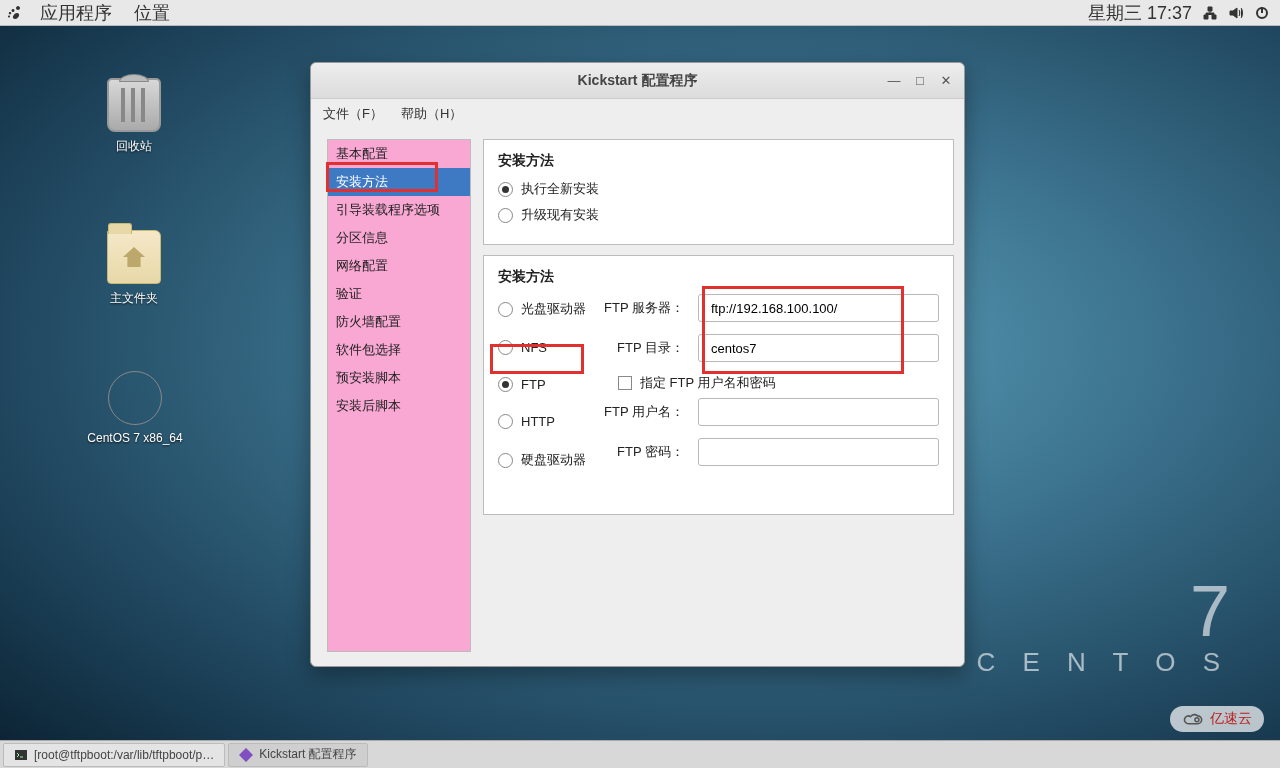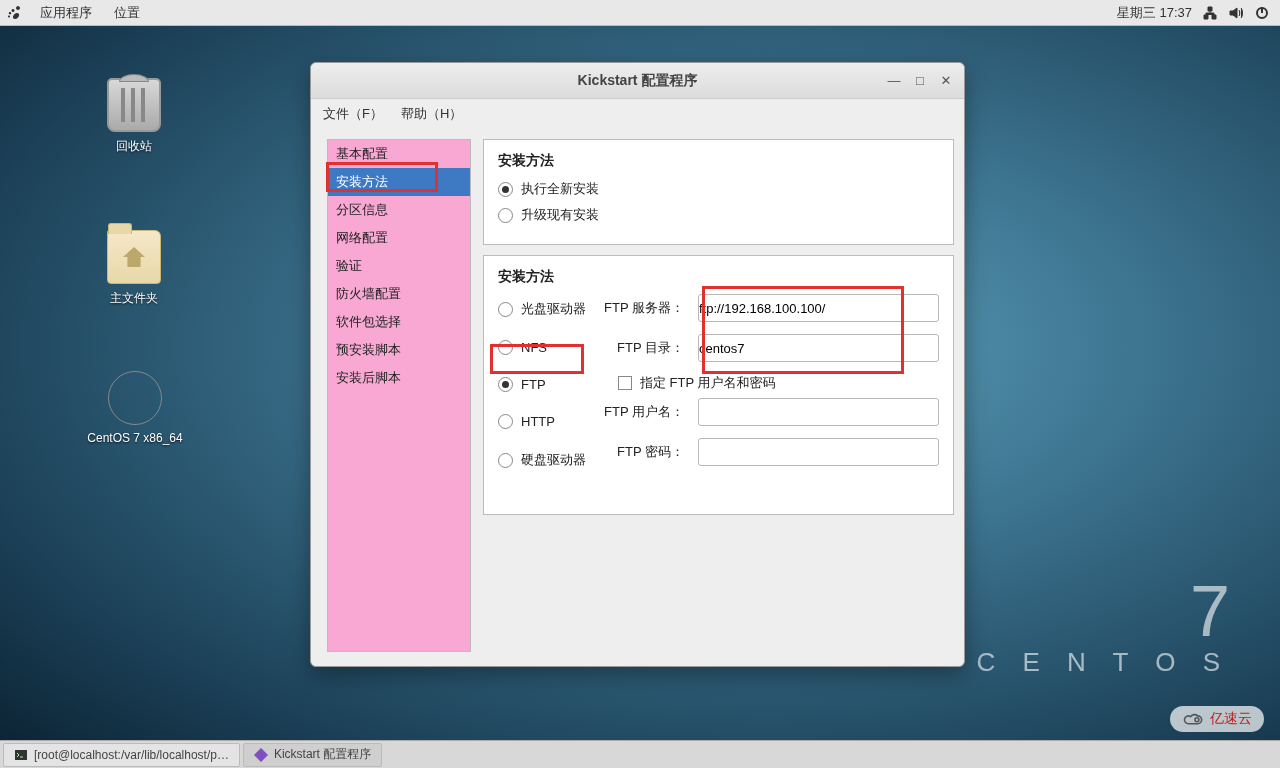--- a/index.html
+++ b/index.html
@@ -1,19 +1,19 @@
 <!DOCTYPE html>
 <html><head>
 <meta charset="utf-8">
 <style>
 * { box-sizing: border-box; margin: 0; padding: 0; font-family: "Microsoft YaHei", "WenQuanYi Micro Hei", sans-serif; }
 body { width: 1280px; height: 768px; overflow: hidden; position: relative; background: radial-gradient(ellipse at 60% 45%, #5a9fb8 0%, #3d7490 35%, #1c4158 75%, #0a2030 100%); }
 
 
-.top-panel { position: absolute; top: 0; left: 0; right: 0; height: 26px; background: #e8e8e8; border-bottom: 1px solid #bbb; display: flex; align-items: center; font-size: 13px; color: #333; }
+.top-panel { position: absolute; top: 0; left: 0; right: 0; height: 26px; background: #e8e8e8; border-bottom: 1px solid #bbb; display: flex; align-items: center; font-size: 18px; color: #333; }
 .top-panel .left { display: flex; align-items: center; padding-left: 6px; gap: 14px; }
 .top-panel .right { margin-left: auto; display: flex; align-items: center; gap: 10px; padding-right: 10px; }
 .top-panel .menu-item { cursor: pointer; padding: 2px 4px; }
 .top-panel .gnome-foot { width: 16px; height: 16px; display: inline-block; }
 .tray-icon { width: 16px; height: 16px; display: inline-block; }
 
 
 .desktop-icon { position: absolute; width: 100px; text-align: center; color: #fff; font-size: 12px; text-shadow: 0 1px 2px rgba(0,0,0,.8); }
 .desktop-icon .ic { width: 54px; height: 54px; margin: 0 auto 6px; }
 .trash-ic { background: linear-gradient(#d8d8d8,#aaa); border-radius: 5px 5px 8px 8px; border: 2px solid #999; position: relative; }
@@ -45,21 +45,21 @@
 
 .content { flex:1; font-size:13px; color:#222;}
 .section { background:#fff; border:1px solid #bcbcbc; padding:12px 14px 14px; margin-bottom:10px;}
 .section h4{ font-size:14px; margin-bottom:8px; font-weight:bold;}
 .radio-row{ display:flex; align-items:center; gap:8px; margin:4px 0; padding:2px 0;}
 .radio{ width:15px; height:15px; border:1px solid #888; border-radius:50%; display:inline-flex; align-items:center; justify-content:center; background:#fff;}
 .radio.checked::after{content:"";width:7px;height:7px;border-radius:50%;background:#333;}
 .check{ width:14px; height:14px; border:1px solid #888; background:#fff;}
 .form-grid{ display:grid; grid-template-columns:auto 1fr; column-gap:14px; row-gap:12px; align-items:center;}
 .form-grid label{ text-align:right; white-space:nowrap;}
-.form-grid input{ height:28px; border:1px solid #b8b8b8; border-radius:3px; padding:0 0; font-size:13px; background:#fff;}
+.form-grid input{ height:28px; border:1px solid #b8b8b8; border-radius:3px; padding:0 12px; font-size:13px; background:#fff;}
 .left-radios{ display:flex; flex-direction:column; gap:10px;}
 .method-row{ display:flex; gap:18px; align-items:flex-start;}
 .method-right{ flex:1;}
 .cred-row{ display:flex; align-items:center; gap:8px; margin:12px 0 4px 14px;}
 
 
 .taskbar { position:absolute; left:0; right:0; bottom:0; height:28px; background:#d8d8d8; border-top:1px solid #aaa; display:flex; align-items:center; font-size:12px; color:#444;}
 .task-item{ display:flex; align-items:center; gap:6px; height:24px; padding:0 10px; border:1px solid #bbb; border-radius:2px; margin-left:3px; background:#e4e4e4; cursor:pointer; max-width:250px; overflow:hidden; white-space:nowrap;}
 .task-item.active{ background:#cfcfcf;}
 .task-ic{ width:14px; height:14px; display:inline-block;}
@@ -129,20 +129,21 @@
     </div>
   </div>
   <div class="menubar">
     <span>文件（F）</span>
     <span>帮助（H）</span>
   </div>
   <div class="win-body">
     <div class="sidebar-list" style="position:relative">
       <div class="item">基本配置</div>
       <div class="item selected">安装方法</div>
+      <div class="item">引导装载程序选项</div>
       <div class="item">分区信息</div>
       <div class="item">网络配置</div>
       <div class="item">验证</div>
       <div class="item">防火墙配置</div>
       <div class="item">软件包选择</div>
       <div class="item">预安装脚本</div>
       <div class="item">安装后脚本</div>
       <div class="hlwrap" style="left:-2px;top:22px;width:112px;height:30px"></div>
     </div>
 
@@ -209,21 +210,21 @@
     </div>
   </div>
 </div>
 
 <div class="taskbar">
   <div class="task-item">
     <span class="task-ic"><svg viewBox="0 0 14 14">
           <rect x="1" y="2" width="12" height="10" fill="#333"></rect>
           <path d="M3 5l2 2-2 2M6 9h3" stroke="#9f9" stroke-width="1" fill="none"></path>
         </svg></span>
-    <span>[root@localhost:/var/lib/localhost/p…</span>
+    <span>[root@tftpboot:/var/lib/tftpboot/p…</span>
   </div>
   <div class="task-item active">
     <span class="task-ic"><svg viewBox="0 0 14 14">
           <rect x="2" y="2" width="10" height="10" fill="#8050c0" transform="rotate(45 7 7)"></rect>
         </svg></span>
     <span>Kickstart 配置程序</span>
   </div>
 </div>
 
 <div class="watermark">

